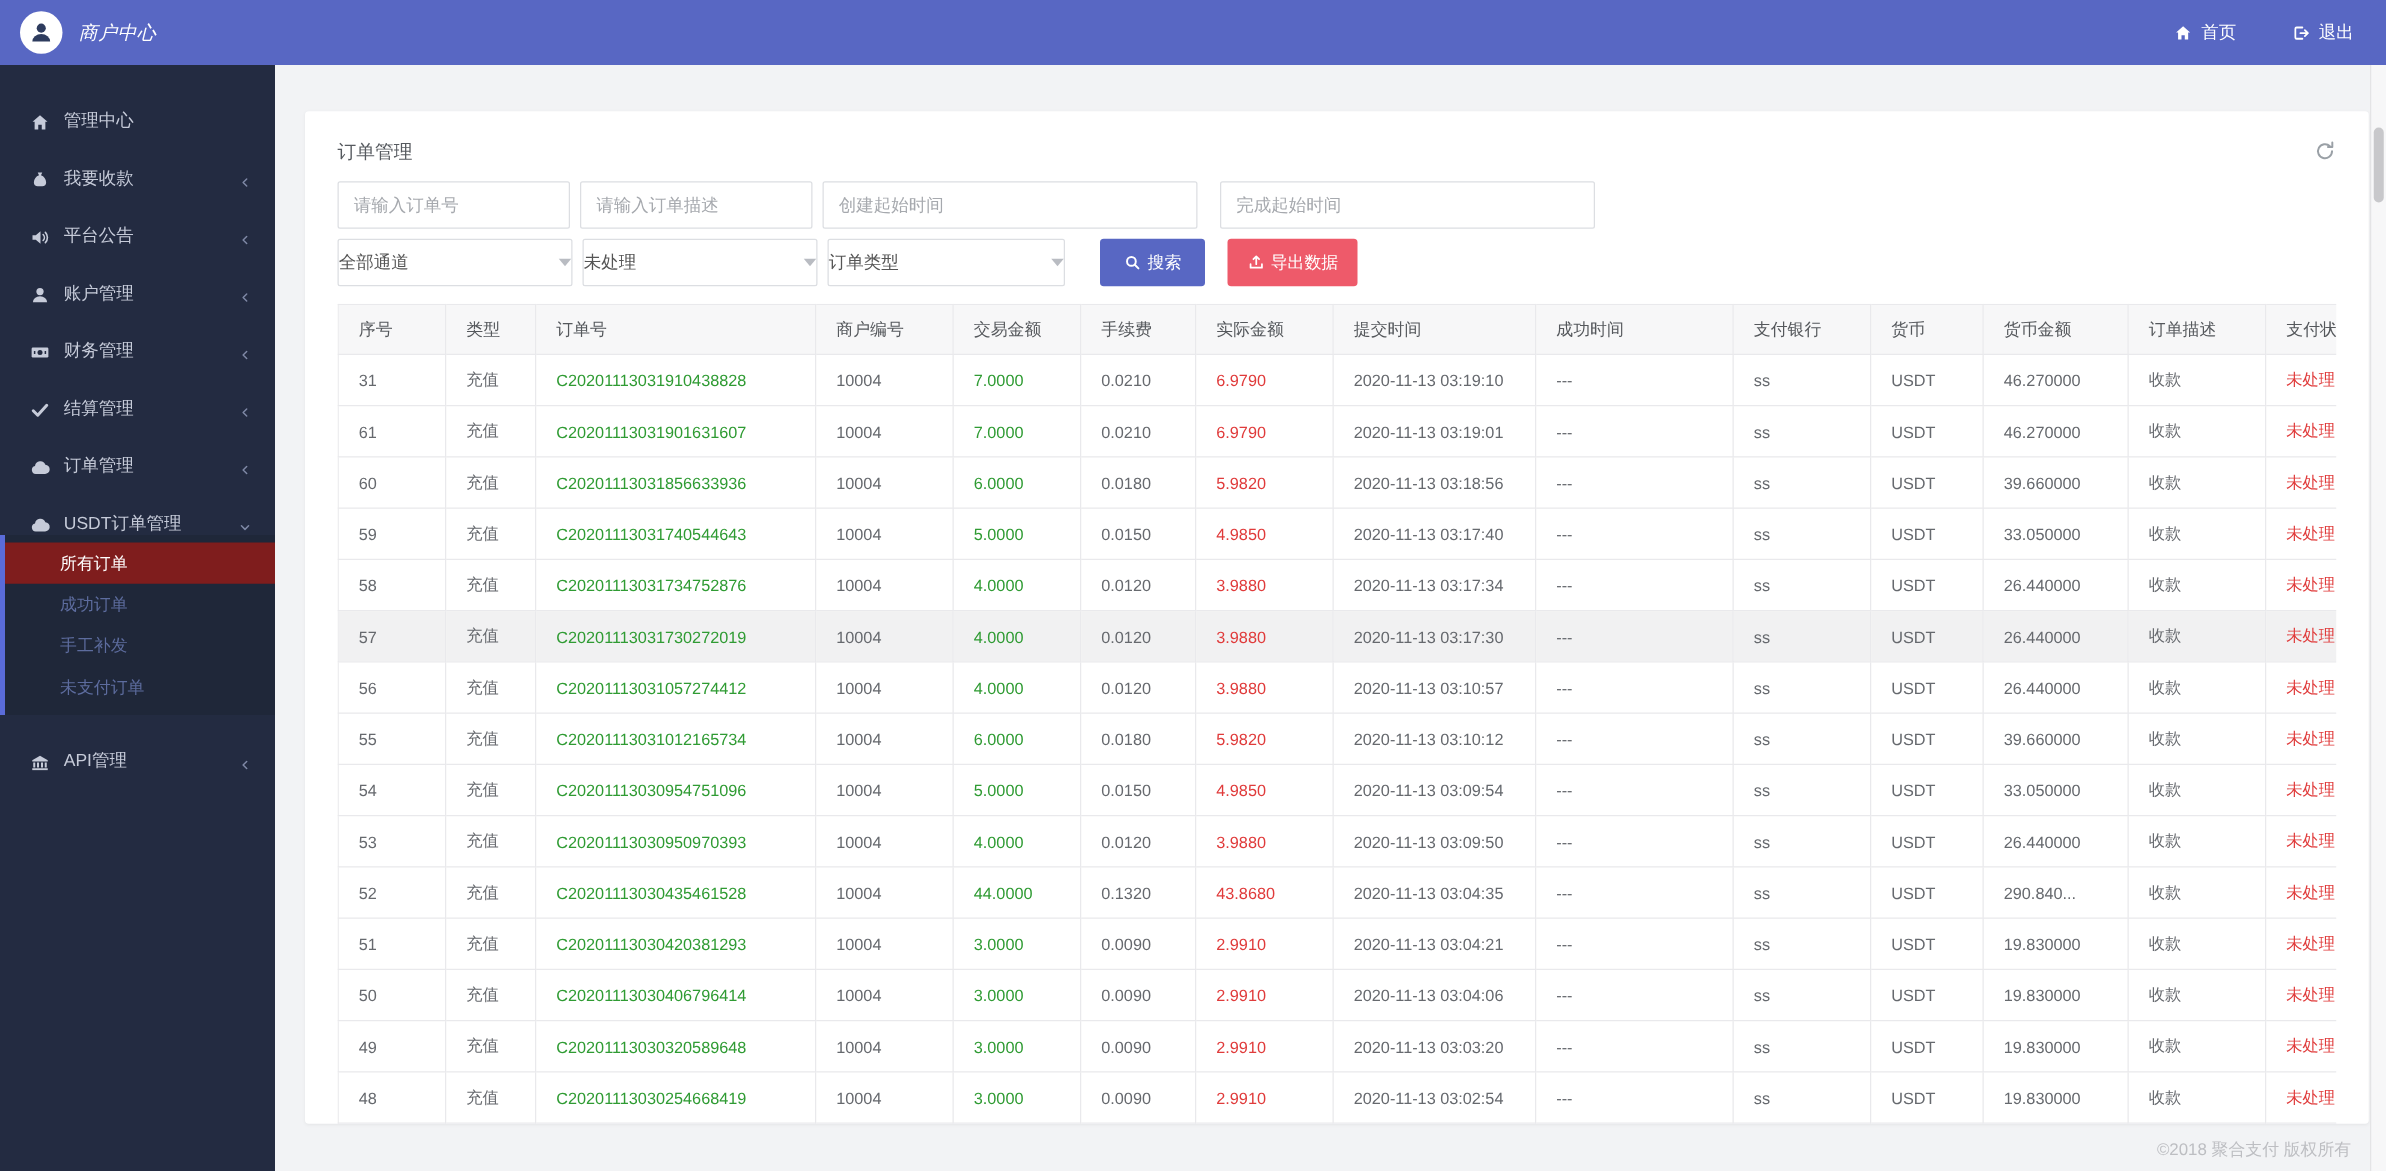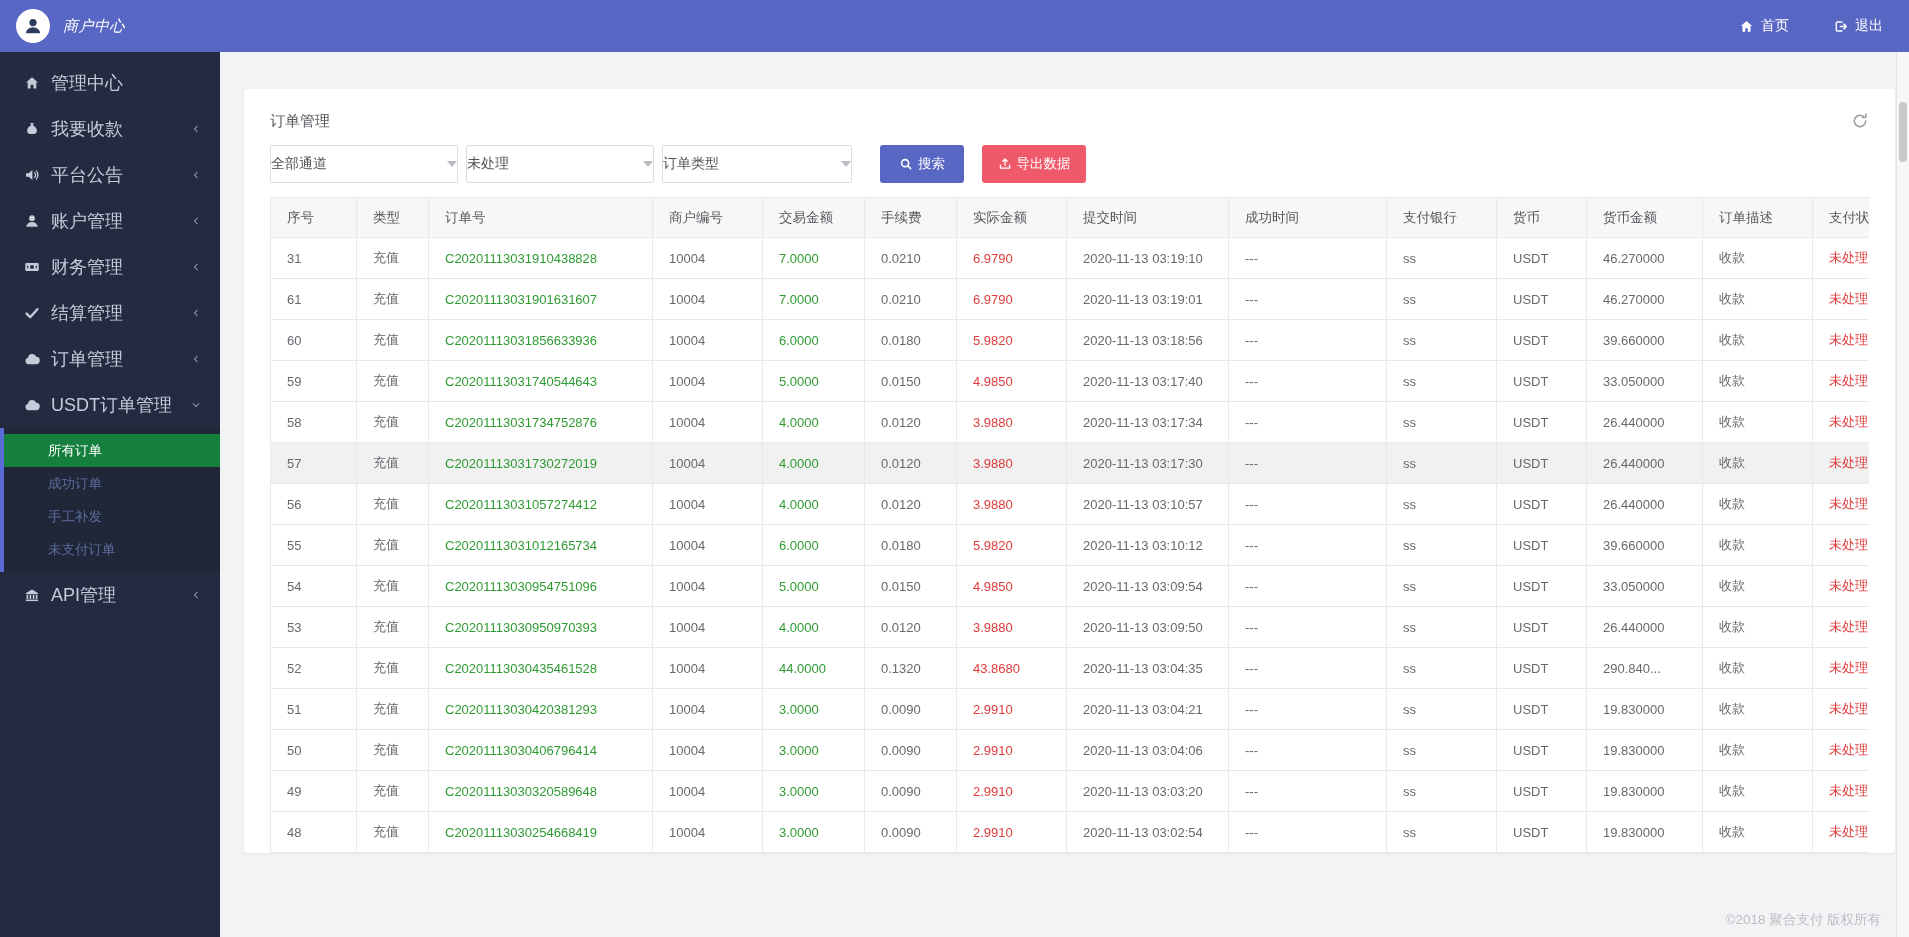--- a/index.html
+++ b/index.html
@@ -12,27 +12,27 @@
   .brand{display:flex;align-items:center;gap:13px;padding-left:16px;font-style:italic;}
   .avatar{width:34px;height:34px;border-radius:50%;background:#fff;display:flex;align-items:center;justify-content:center;cursor:pointer;}
   .avatar svg{width:20px;height:20px;color:#2e3c5e;}
   .brand-title{color:#fff;font-size:15px;letter-spacing:.5px;}
   .topnav{display:flex;align-items:center;gap:44px;padding-right:26px;}
   .topnav a{display:flex;align-items:center;gap:7px;color:#fff;font-size:14px;text-decoration:none;cursor:pointer;}
   .topnav svg{width:15px;height:15px;color:#fff;}
 
   
   .sidebar{position:absolute;top:52px;left:0;bottom:0;width:220px;background:var(--sidebar-bg,#232b41);padding-top:8px;z-index:5;}
-  .menu-item{height:46px;display:flex;align-items:center;padding:0 18px 0 24px;color:#c6cbd9;font-size:18px;cursor:pointer;}
+  .menu-item{height:46px;display:flex;align-items:flex-end;padding:0 18px 0 24px;color:#c6cbd9;font-size:14px;cursor:pointer;}
   .menu-item .mi-icon{width:16px;height:16px;margin-right:11px;flex:none;}
   .menu-item .mi-label{flex:1;white-space:nowrap;}
   .menu-item .mi-chevron{width:12px;height:12px;color:#7e88a5;flex:none;}
   .submenu{background:var(--submenu-bg,#1f2739);border-left:4px solid var(--accent,#5a6bd8);padding:6px 0;}
   .submenu-item{height:33px;display:flex;align-items:center;padding-left:44px;font-size:13.5px;color:#5d6c9e;cursor:pointer;}
-  .submenu-item.active{background:#15803d;color:#fff;}
+  .submenu-item.active{background:#7f1d1d;color:#fff;}
 
   
   .main{position:absolute;top:52px;left:220px;width:1689px;height:885px;overflow:hidden;}
   .card{position:absolute;left:24px;top:37px;width:1651px;background:#fff;border-radius:3px;
     box-shadow:0 1px 3px rgba(0,0,0,.06);padding:22px 26px 0;}
   .card-head{display:flex;align-items:center;height:20px;}
   .card-title{font-size:15px;color:#565a5f;}
   .refresh-btn{margin-left:auto;width:18px;height:18px;color:#9aa0a6;cursor:pointer;}
 
   .filters{margin-top:14px;}
@@ -204,20 +204,26 @@
   <div class="card">
     <div class="card-head">
       <span class="card-title">订单管理</span>
       <svg class="refresh-btn" viewBox="0 0 16 16">
           <path d="M13 8a5 5 0 1 1-1.5-3.6" stroke="currentColor" stroke-width="1.4" fill="none" stroke-linecap="round"></path>
           <path d="M13.2 1.8v3.1h-3.1" stroke="currentColor" stroke-width="1.4" fill="none" stroke-linecap="round" stroke-linejoin="round"></path>
         </svg>
     </div>
 
     <div class="filters">
+      <div class="frow">
+        <input class="f-input in-1" placeholder="请输入订单号" style="">
+        <input class="f-input in-2" placeholder="请输入订单描述" style="">
+        <input class="f-input in-3" placeholder="创建起始时间" style="">
+        <input class="f-input in-4" placeholder="完成起始时间" style="">
+      </div>
       <div class="frow">
         <div class="f-select sel-1">
           <span class="sel-text">全部通道</span>
           <span class="caret"></span>
         </div>
         <div class="f-select sel-2">
           <span class="sel-text">未处理</span>
           <span class="caret"></span>
         </div>
         <div class="f-select sel-3">

